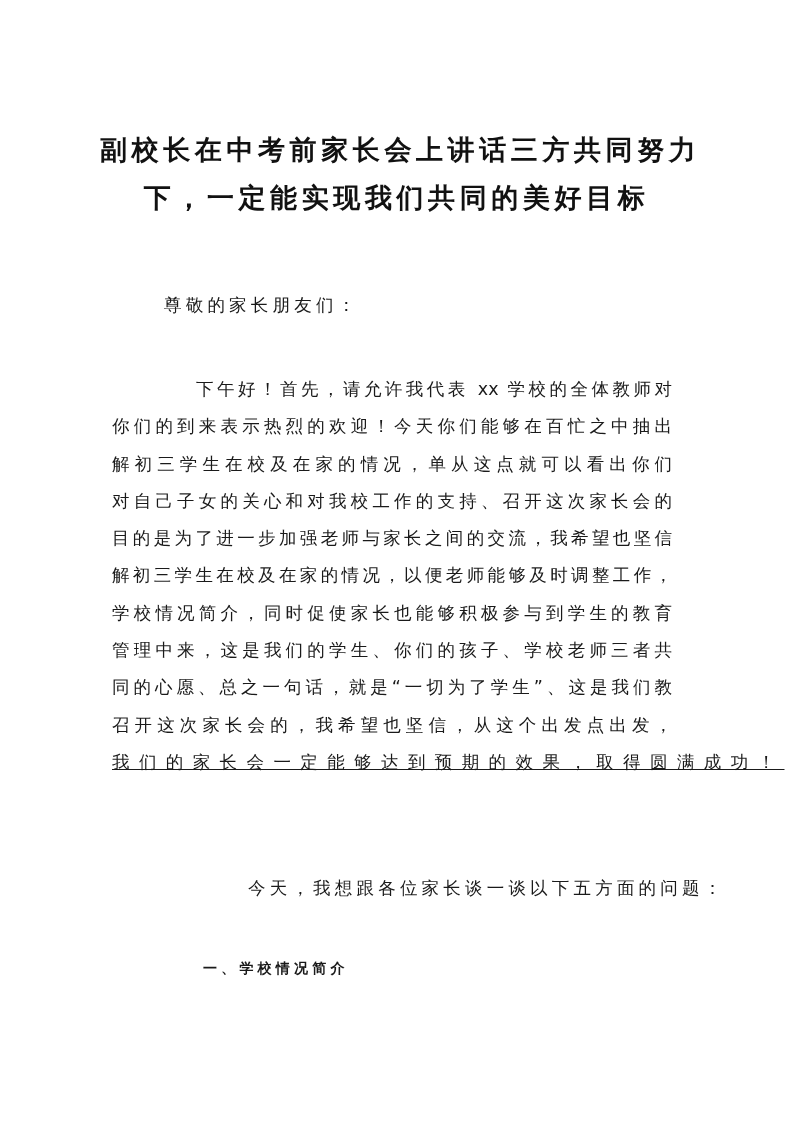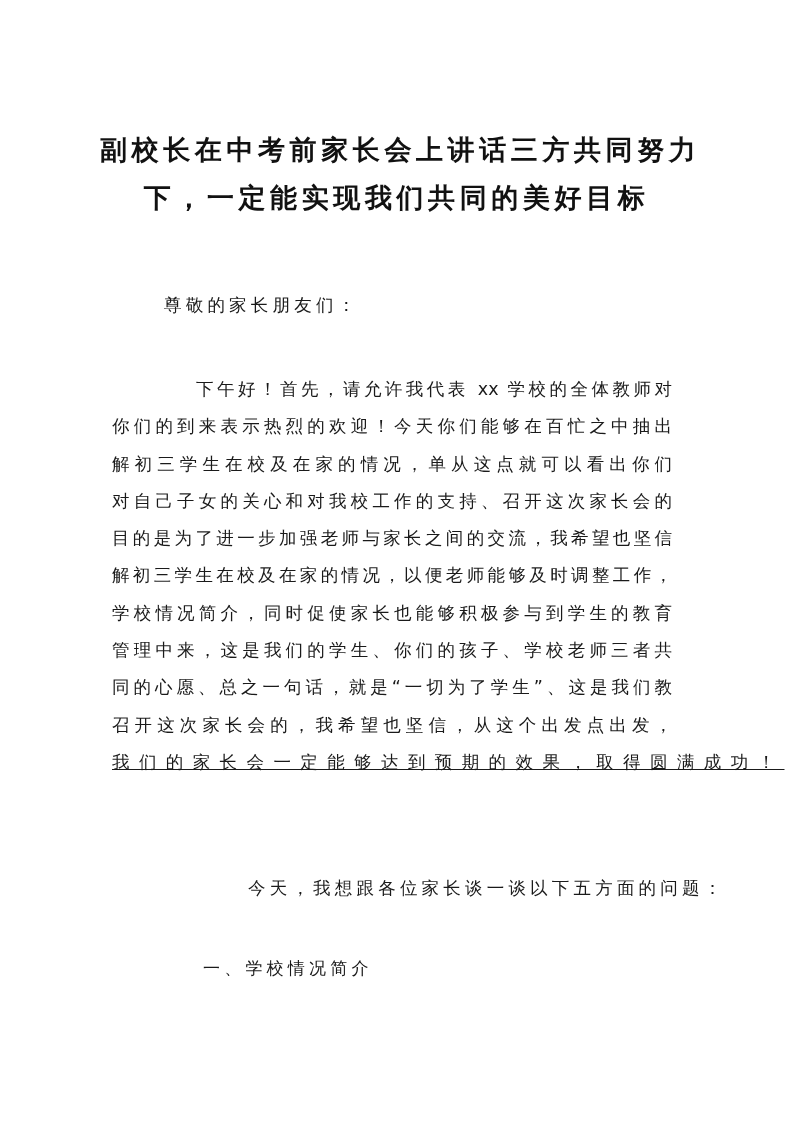--- a/index.html
+++ b/index.html
@@ -68,24 +68,25 @@
       font-size: 17.5px;
       letter-spacing: 4.2px;
       line-height: 26px;
       white-space: nowrap;
       margin-left: 45px;
     }
     .heading-1 {
       position: absolute;
       left: 203px;
       top: 955px;
-      font-size: 17px;
+      font-size: 14px;
       letter-spacing: 4.2px;
       line-height: 26px;
       white-space: nowrap;
+      font-weight: bold;
     }
   </style>
 </head>
 <body>
 
 <div class="page">
 
   <h1 class="title">
     <span class="tline">副校长在中考前家长会上讲话三方共同努力</span>
     <span class="tline">下，一定能实现我们共同的美好目标</span>

